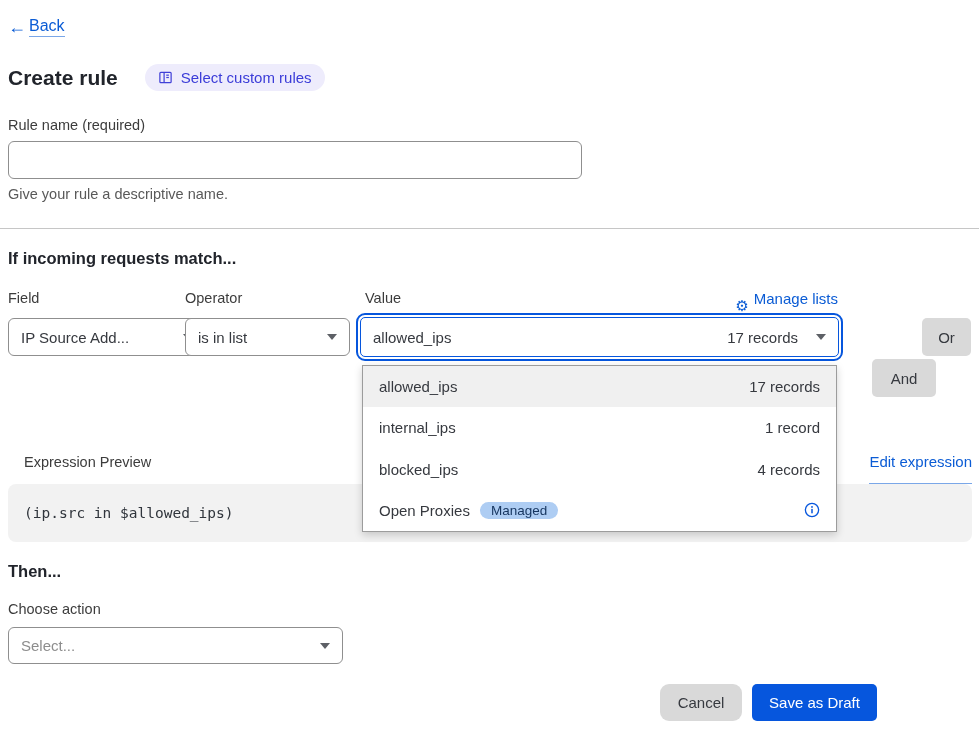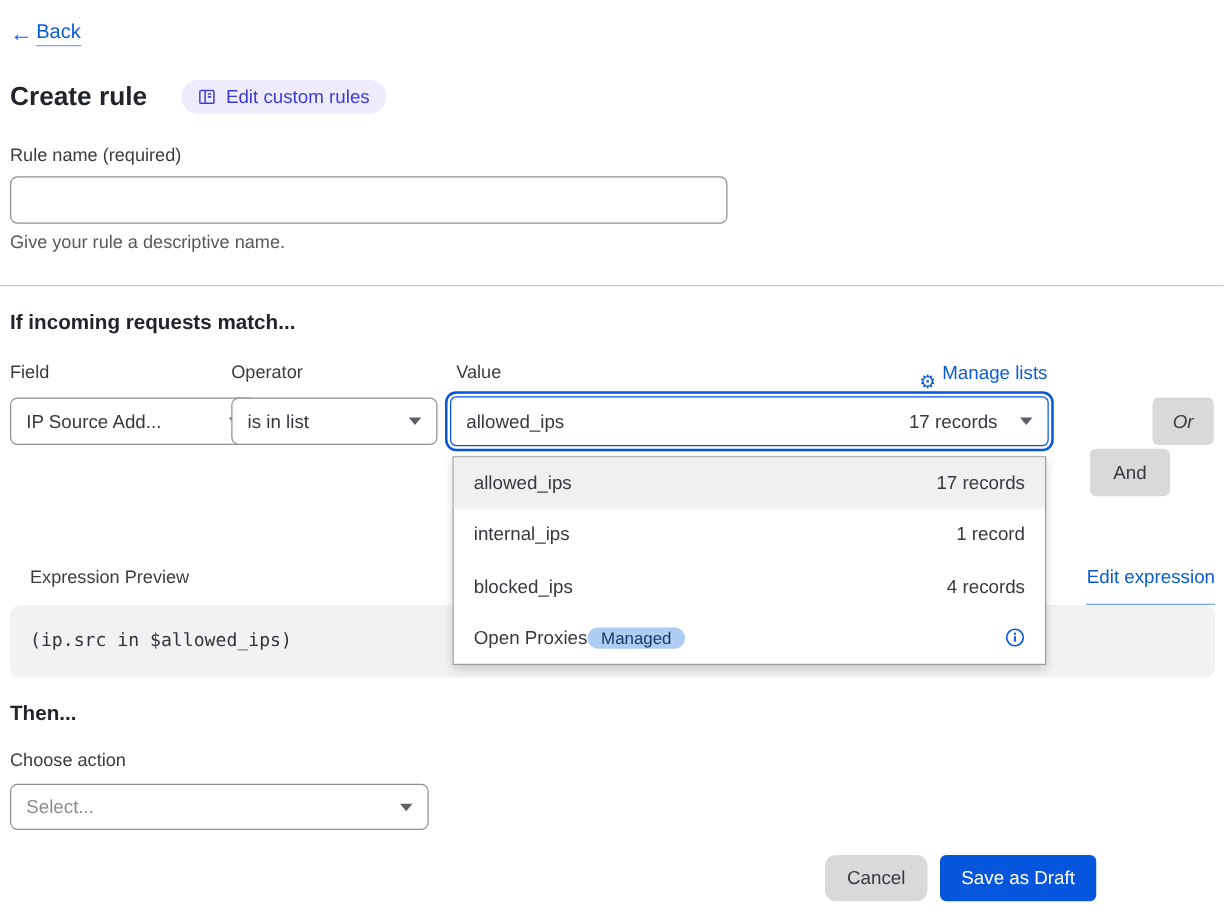--- a/index.html
+++ b/index.html
@@ -72,21 +72,21 @@
     border:none;border-radius:5px;font-size:15px;color:#36393f;cursor:pointer;
     font-family:"Liberation Sans",sans-serif;}
 
   
   .dropdown-panel{position:absolute;left:362px;top:365px;width:475px;height:167px;background:#fff;
     border:1px solid #9c9c9c;box-shadow:0 3px 8px rgba(0,0,0,.18);z-index:6;
     display:flex;flex-direction:column;}
   .dd-row{flex:1;display:flex;align-items:center;justify-content:space-between;
     padding:0 16px;font-size:15px;color:#36393f;cursor:pointer;}
   .dd-row.selected{background:#f0f0f0;}
-  .dd-left{display:flex;align-items:center;}
+  .dd-left{display:flex;align-items:center;gap:10px;}
   .managed-badge{background:var(--managed-bg);color:var(--managed-text);border-radius:12px;
     padding:1px 11px;font-size:13.5px;}
   .info-wrap{color:var(--primary-blue);display:flex;align-items:center;cursor:pointer;}
 
   
   .expression-box{position:absolute;left:8px;top:484px;width:964px;height:58px;
     background:var(--code-bg);border-radius:8px;display:flex;align-items:center;padding:0 16px;}
   .expression-code{font-family:"DejaVu Sans Mono",monospace;font-size:14.5px;color:#30353c;}
 
   
@@ -109,21 +109,21 @@
     <h1 class="page-title">Create rule</h1>
     <span class="about-badge">
       <span>
         <svg width="15" height="15" viewBox="0 0 16 16" fill="none" stroke="#4040d8" stroke-width="1.3">
           <rect x="2" y="2.5" width="12" height="11" rx="1"></rect>
           <line x1="6.5" y1="2.5" x2="6.5" y2="13.5"></line>
           <line x1="8.8" y1="5.5" x2="11.6" y2="5.5"></line>
           <line x1="8.8" y1="8" x2="11.6" y2="8"></line>
         </svg>
       </span>
-      <span>Edit custom rules</span>
+      <span>Select custom rules</span>
     </span>
   </div>
 
   <label class="field-label" style="left:8px;top:117px;">Rule name (required)</label>
   <input class="rule-name-input" type="text" value="" style="">
   <div class="helper-text">Give your rule a descriptive name.</div>
 
   <div class="divider"></div>
 
   <div class="section-heading" style="top:249px;">If incoming requests match...</div>
@@ -151,21 +151,21 @@
     <div class="value-select-inner">
       <span>allowed_ips</span>
       <span class="value-right">
         <span>17 records</span>
         <span class="caret"></span>
       </span>
     </div>
   </div>
 
   <button class="pill-button" style="left:872px;width:64px;margin-top:41px;">And</button>
-  <button class="pill-button" style="left:922px;width:49px;font-style:italic;">Or</button>
+  <button class="pill-button" style="left:922px;width:49px;">Or</button>
 
   <div class="dropdown-panel">
     <div class="dd-row selected">
       <span>allowed_ips</span>
       <span>17 records</span>
     </div>
     <div class="dd-row">
       <span>internal_ips</span>
       <span>1 record</span>
     </div>

